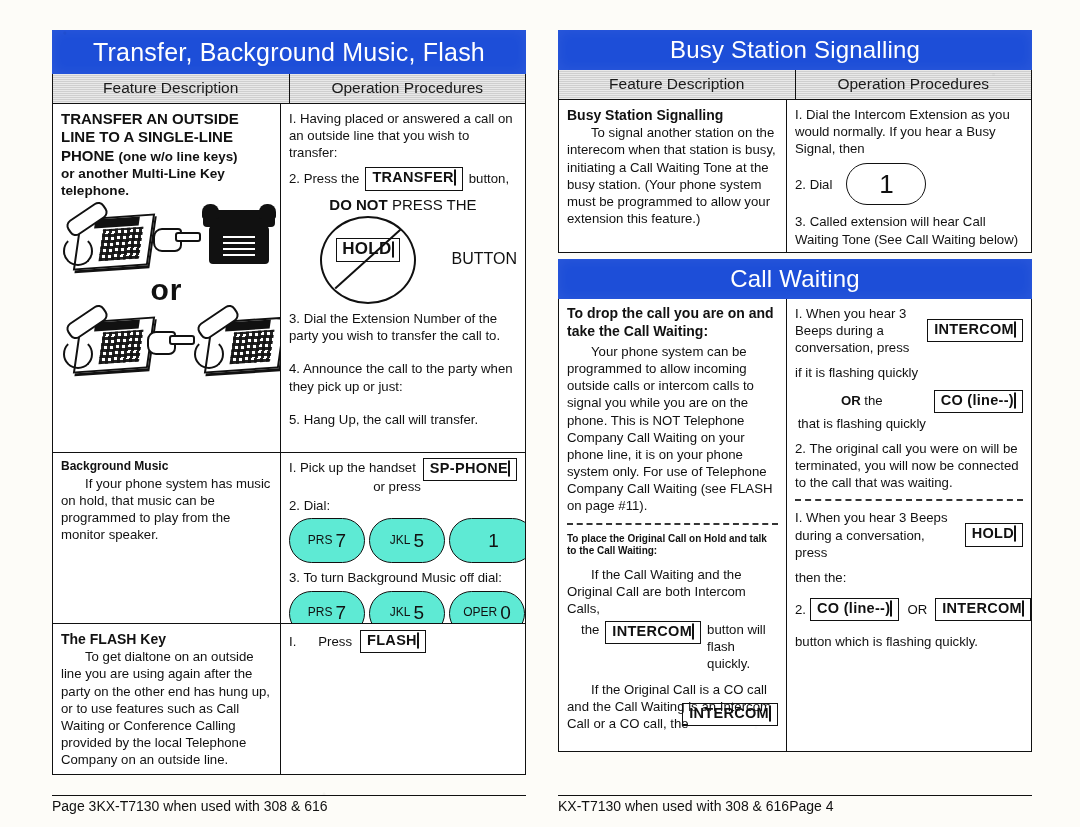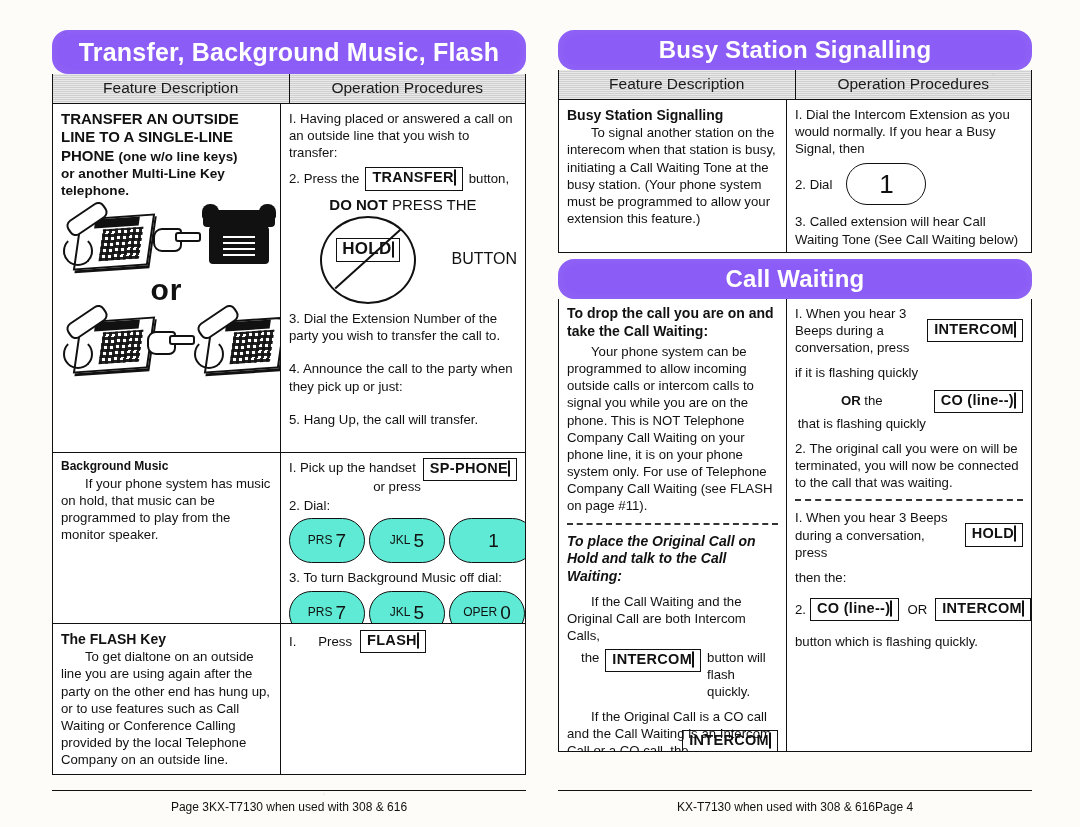--- a/index.html
+++ b/index.html
@@ -22,27 +22,26 @@
       radial-gradient(circle at 70% 88%, rgba(0,0,0,.03) 0 1px, transparent 2px);
     opacity:.8;z-index:50;
   }
   .spread{position:absolute;inset:0;display:flex;}
   .page{position:relative;}
   .page-left{position:absolute;left:52px;top:30px;width:474px;height:782px;}
   .page-right{position:absolute;left:558px;top:30px;width:474px;height:782px;}
 
   
   .banner{
-    background:#8b5cf6;color:#fff;
+    background:#1d4ed8;color:#fff;
     text-align:center;
-    font-weight:bold;
+    font-weight:normal;
     letter-spacing:.2px;
     display:flex;align-items:center;justify-content:center;
     box-shadow:inset 0 0 14px rgba(255,255,255,.07);
-    border-radius:16px;
   }
   .banner-lg{height:44px;font-size:25px;}
   .banner-md{height:40px;font-size:24px;}
 
   
   .tbl{border:1.6px solid #111;border-top:none;background:#fff;}
   .thead{display:flex;background:#cfcfcf;border-bottom:1.6px solid #111;}
   .thead .th{
     flex:1;text-align:center;font-size:15.5px;padding:5px 10px 6px;
     color:#1a1a1a;
@@ -185,22 +184,22 @@
   }
 
   
   .dashdiv{
     border-top:2px dashed #111;margin:8px 0 8px;height:0;opacity:.85;
   }
 
   
   .footer{
     position:absolute;left:0;right:0;bottom:-2px;
-    display:flex;justify-content:center;align-items:flex-end;
-    font-size:12px;padding-top:10px;
+    display:flex;justify-content:flex-start;align-items:flex-end;
+    font-size:14px;padding-top:3px;
   }
   .footer .rule{
     position:absolute;left:0;right:0;top:0;border-top:1.5px solid #111;
   }
   .inline-wrap{display:flex;align-items:center;gap:6px;flex-wrap:wrap;}
   .rightal{text-align:right;}
   .cen{text-align:center;}
   .ovf{overflow:hidden;}
 </style>
 </head>
@@ -416,21 +415,21 @@
 
     <div class="tbl">
       <div class="row" style="height:452px;">
 
         <div class="cell left ovf">
           <div class="hdr" style="font-size:14px;line-height:1.25;">To drop the call you are on and take the Call Waiting:</div>
           <p class="ind" style="margin-top:3px;">Your phone system can be programmed to allow incoming outside calls or intercom calls to signal you while you are on the phone.  This is NOT Telephone Company Call Waiting on your phone line, it is on your phone system only. For use of Telephone Company Call Waiting (see FLASH on page #11).</p>
 
           <div class="dashdiv"></div>
 
-          <div class="hdr" style="font-size:14px;line-height:1.25;font-style:italic;">To place the Original Call on Hold and talk to the Call Waiting:</div>
+          <div class="hdr" style="font-size:10px;line-height:1.25;">To place the Original Call on Hold and talk to the Call Waiting:</div>
           <p class="ind" style="margin-top:8px;">If the Call Waiting and the Original Call are both Intercom Calls,</p>
           <div style="display:flex;align-items:flex-start;gap:6px;margin:-2px 0 4px;">
             <span style="padding-left:14px;">the</span>
             <span class="btnbox plain">
               <span class="cap">INTERCOM</span>
               <span class="lamp"></span>
             </span>
             <span style="display:flex;flex-direction:column;">
               <span>button will</span>
               <span>flash quickly.</span>

